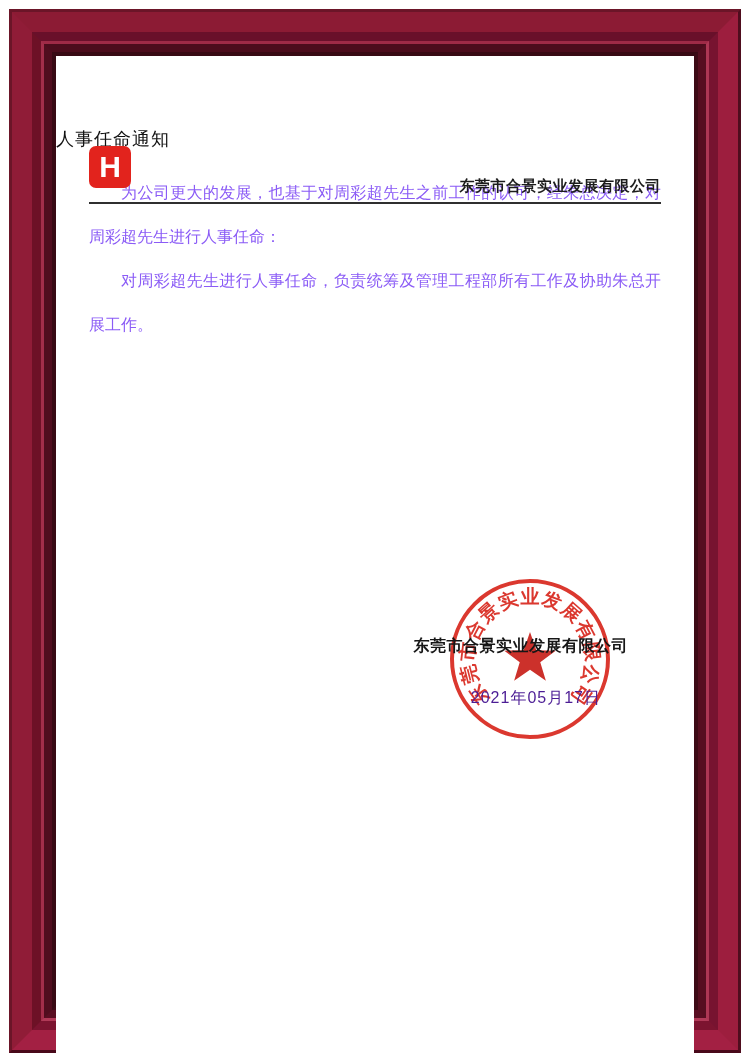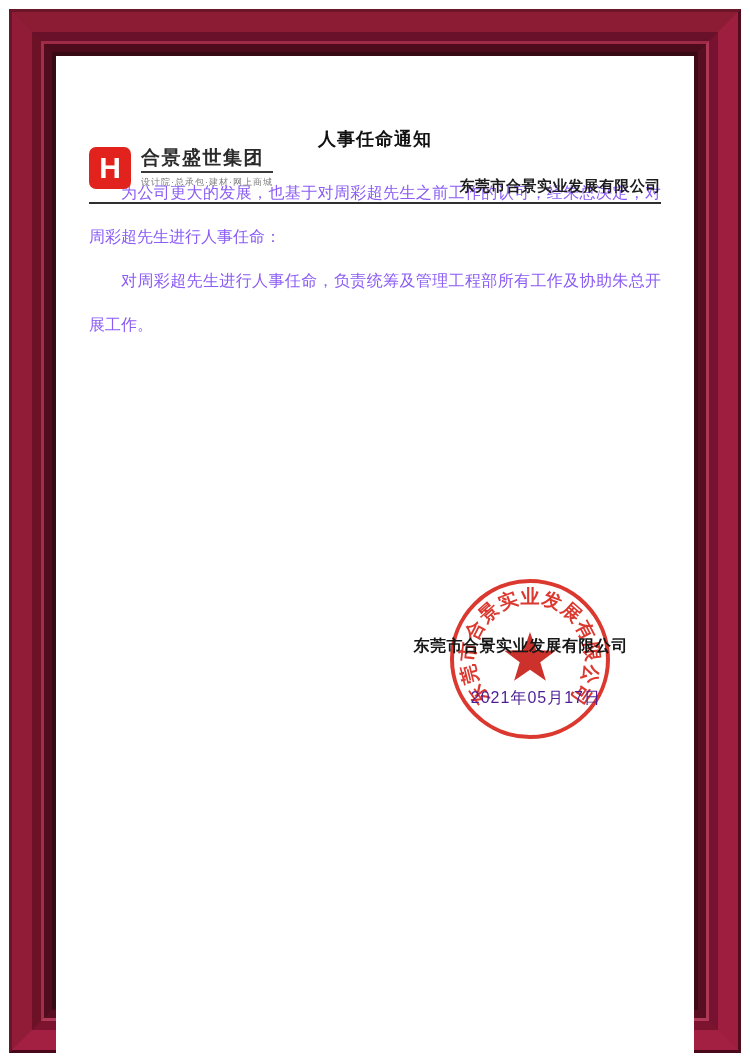--- a/index.html
+++ b/index.html
@@ -56,22 +56,22 @@
     position: absolute; right: 33px; bottom: 8px;
     font-size: 15px; font-weight: 600; color: #1c1c1c; letter-spacing: 0.5px;
   }
   .header-rule {
     position: absolute; left: 33px; right: 33px; bottom: 0;
     height: 2px; background: #2f2f2f;
   }
 
   
   .doc-title {
-    margin-top: 70px; text-align: center;
-    font-size: 18px; font-weight: 700; color: #111; line-height: 26px;
+    margin-top: 70px; text-align: left;
+    font-size: 18px; font-weight: 400; color: #111; line-height: 26px;
     letter-spacing: 1px;
   }
   .body-text {
     margin: 19px 33px 0 33px;
     font-size: 16px; line-height: 44px; text-align: justify; color: #8b5cf6;
   }
   .body-text p { text-indent: 2em; margin: 0; }
 
   
   .sig-name {
@@ -100,24 +100,20 @@
       <div class="frame-f3">
         <div class="frame-f4">
           <div class="frame-f5">
             <div class="frame-f6">
 
               <div class="page">
 
                 <div class="header">
                   <div class="logo">
                     <div class="logo-icon" style="background: rgb(226, 35, 29);">H</div>
-                    <div class="logo-text">
-                      <div class="logo-name">合景盛世集团</div>
-                      <div class="logo-tagline">设计院·总承包·建材·网上商城</div>
-                    </div>
                   </div>
                   <div class="company-name">东莞市合景实业发展有限公司</div>
                   <div class="header-rule"></div>
                 </div>
 
                 <div class="doc-title">人事任命通知</div>
 
                 <div class="body-text">
                   <p>为公司更大的发展，也基于对周彩超先生之前工作的认可，经朱总决定，对周彩超先生进行人事任命：</p>
                   <p>对周彩超先生进行人事任命，负责统筹及管理工程部所有工作及协助朱总开展工作。</p>

